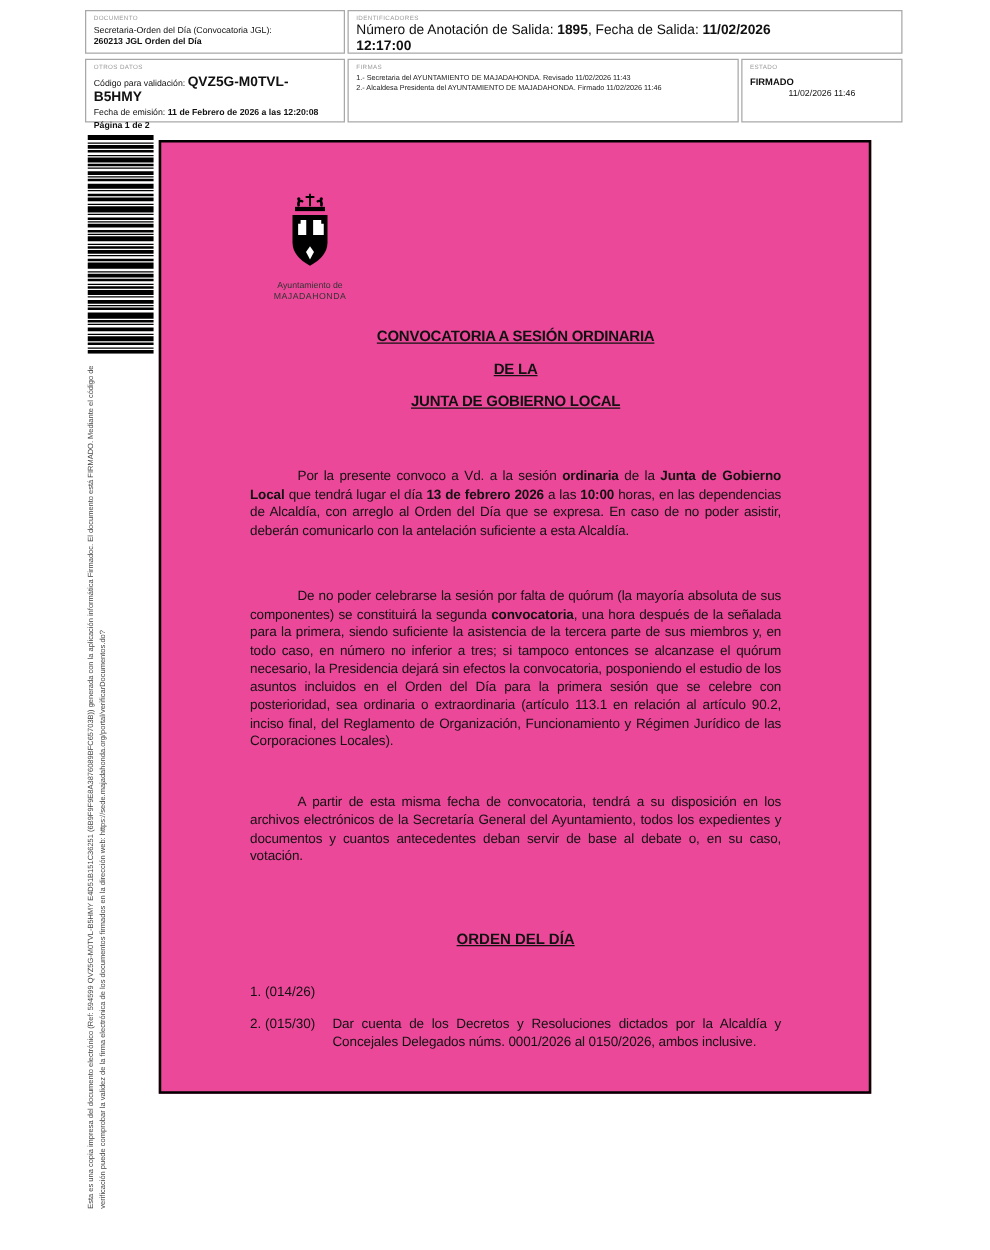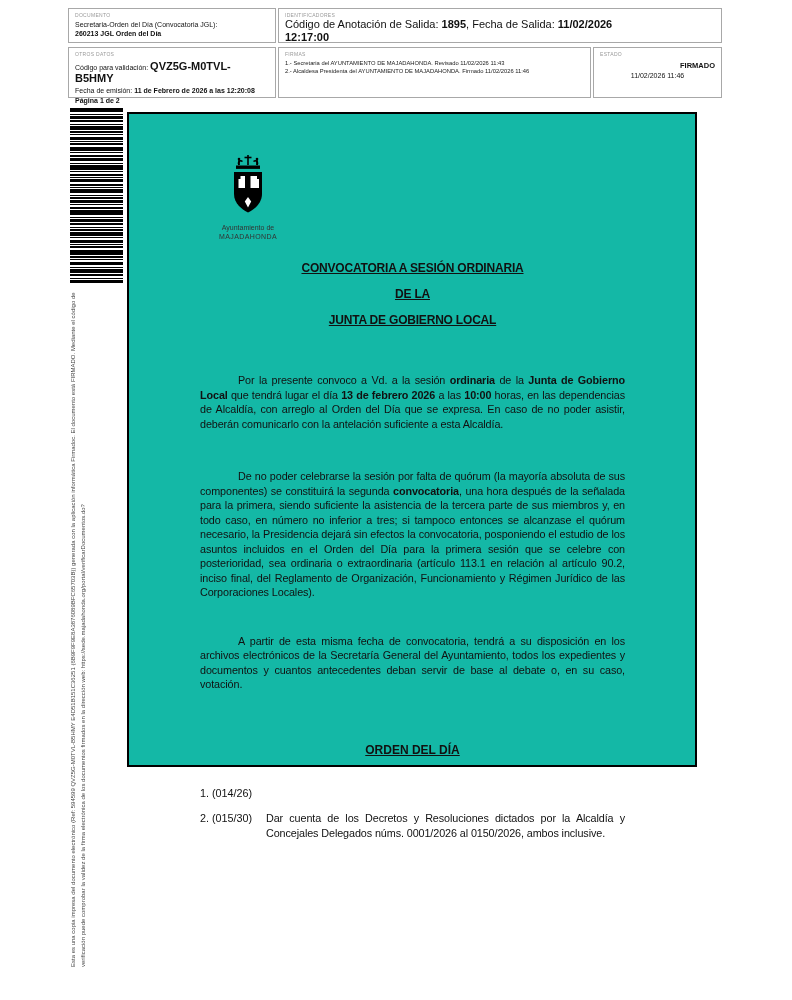--- a/index.html
+++ b/index.html
@@ -18,37 +18,37 @@
   #box-doc { left:68px; top:8px; width:208px; height:35px; }
   .doc-l1 { font-size:7px; margin-top:3px; }
   .doc-l2 { font-size:7px; font-weight:bold; margin-top:2px; }
   #box-id { left:278px; top:8px; width:444px; height:35px; }
   .id-line { font-size:11px; line-height:13px; }
   #box-otros { left:68px; top:47px; width:208px; height:51px; }
   .od-line { font-size:7px; margin-top:3px; }
   #box-firmas { left:278px; top:47px; width:313px; height:51px; }
   .firma-line { font-size:5.8px; margin-top:2.5px; color:#222; }
   #box-estado { left:593px; top:47px; width:129px; height:51px; }
-  .estado-status { font-size:7.5px; font-weight:bold; text-align:right; margin-top:4px; }
+  .estado-status { font-size:7.5px; font-weight:bold; text-align:left; margin-top:4px; }
   .estado-dt { font-size:7px; text-align:center; margin-top:2px; }
 
   
   #barcode { position:absolute; left:70px; top:108px; width:53px; height:175px; overflow:hidden; }
   #barcode div { width:100%; }
   .vtext {
     position:absolute; transform:rotate(-90deg); transform-origin:0 0;
     white-space:nowrap; font-size:6px; line-height:9px; color:#444;
   }
   #vtext1 { left:69px; top:967px; }
   #vtext2 { left:79px; top:967px; }
 
   
   #page {
-    position:absolute; left:127px; top:112px; width:570px; height:655px;
-    border:2px solid #000; background:#14b8a6; padding:38px 70px 0 71px;
+    position:absolute; left:127px; top:112px; width:570px; height:763px;
+    border:2px solid #000; background:#ec4899; padding:38px 70px 0 71px;
   }
   #logo-block { width:96px; text-align:center; }
   .logo-caption { font-size:7px; line-height:9px; color:#333; margin-top:3px; }
   .logo-caption-2 { font-size:7px; line-height:9px; color:#333; letter-spacing:.4px; }
   #title-block { text-align:center; margin-top:14px; }
   .title-line { font-size:12px; font-weight:bold; line-height:26px; letter-spacing:-0.2px; }
   .title-line span { text-decoration:underline; }
   .para {
     font-size:10.8px; line-height:14.5px; text-align:justify;
     text-indent:38px; letter-spacing:-0.1px;
@@ -67,21 +67,21 @@
 <body>
 
 <div class="hbox" id="box-doc">
   <div class="hlabel">DOCUMENTO</div>
   <div class="doc-l1">Secretaria-Orden del Día (Convocatoria JGL):</div>
   <div class="doc-l2">260213 JGL Orden del Día</div>
 </div>
 
 <div class="hbox" id="box-id">
   <div class="hlabel">IDENTIFICADORES</div>
-  <div class="id-line"><span>Código de Anotación de Salida: </span><span class="b">1895</span><span>, Fecha de Salida: </span><span class="b">11/02/2026</span></div>
+  <div class="id-line"><span>Número de Anotación de Salida: </span><span class="b">1895</span><span>, Fecha de Salida: </span><span class="b">11/02/2026</span></div>
   <div class="id-line"><span class="b">12:17:00</span></div>
 </div>
 
 <div class="hbox" id="box-otros">
   <div class="hlabel">OTROS DATOS</div>
   <div class="od-line"><span>Código para validación: </span><span class="b big">QVZ5G-M0TVL-B5HMY</span></div>
   <div class="od-line"><span>Fecha de emisión: </span><span class="b">11 de Febrero de 2026 a las 12:20:08</span></div>
   <div class="od-line"><span class="b">Página 1 de 2</span></div>
 </div>
 

